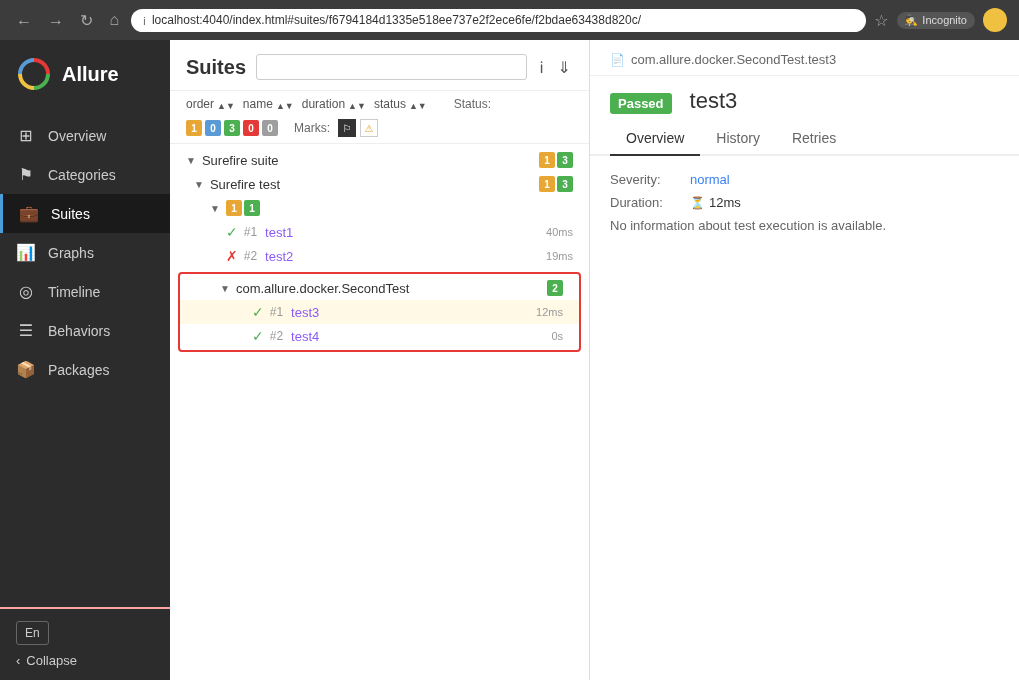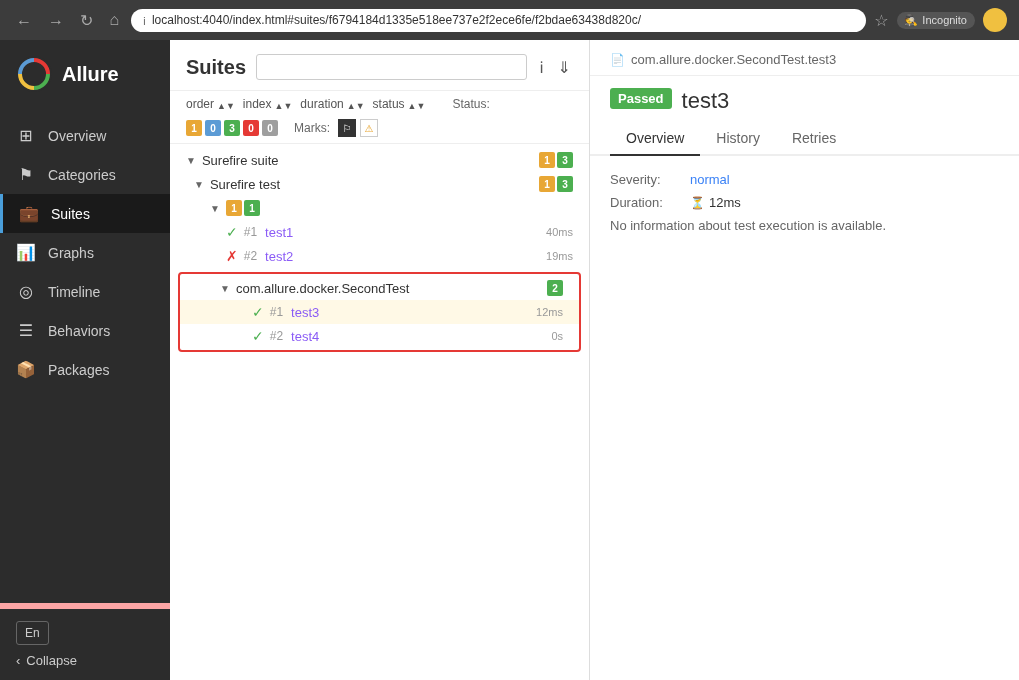--- a/index.html
+++ b/index.html
@@ -90,21 +90,21 @@
       gap: 12px;
       padding: 10px 16px;
       color: #ccc;
       cursor: pointer;
       font-size: 14px;
     }
     .sidebar-item.active { background: #1a1a1a; color: white; border-left: 3px solid #4a9eda; }
     .sidebar-item .si-icon { font-size: 16px; width: 20px; text-align: center; }
     .sidebar-footer {
       padding: 12px 16px;
-      border-top: 6px solid #fca5a5;
+      border-top: 2px solid #fca5a5;
     }
     .lang-btn {
       border: 1px solid #666;
       color: #ccc;
       background: none;
       padding: 4px 8px;
       font-size: 12px;
       cursor: pointer;
       border-radius: 3px;
     }
@@ -243,22 +243,22 @@
       align-items: center;
       gap: 6px;
       padding: 12px 20px 8px;
       color: #666;
       font-size: 13px;
       border-bottom: 1px solid #eee;
     }
     .breadcrumb-icon { color: #999; font-size: 12px; }
     .detail-title-row {
       display: flex;
-      align-items: flex-start;
-      gap: 10px;
+      align-items: flex-end;
+      gap: 18px;
       padding: 12px 20px 8px;
     }
     .status-badge-passed {
       background: #4caf50;
       color: white;
       padding: 3px 8px;
       border-radius: 3px;
       font-size: 13px;
       font-weight: bold;
     }
@@ -383,21 +383,21 @@
         <span class="suites-icon-btn">ℹ</span>
         <span class="suites-icon-btn">⇓</span>
       </div>
 
       <div class="suites-toolbar">
         <div class="toolbar-col">
           <span>order</span>
           <span class="sort-icon">▲▼</span>
         </div>
         <div class="toolbar-col">
-          <span>index</span>
+          <span>name</span>
           <span class="sort-icon">▲▼</span>
         </div>
         <div class="toolbar-col">
           <span>duration</span>
           <span class="sort-icon">▲▼</span>
         </div>
         <div class="toolbar-col">
           <span>status</span>
           <span class="sort-icon">▲▼</span>
         </div>

